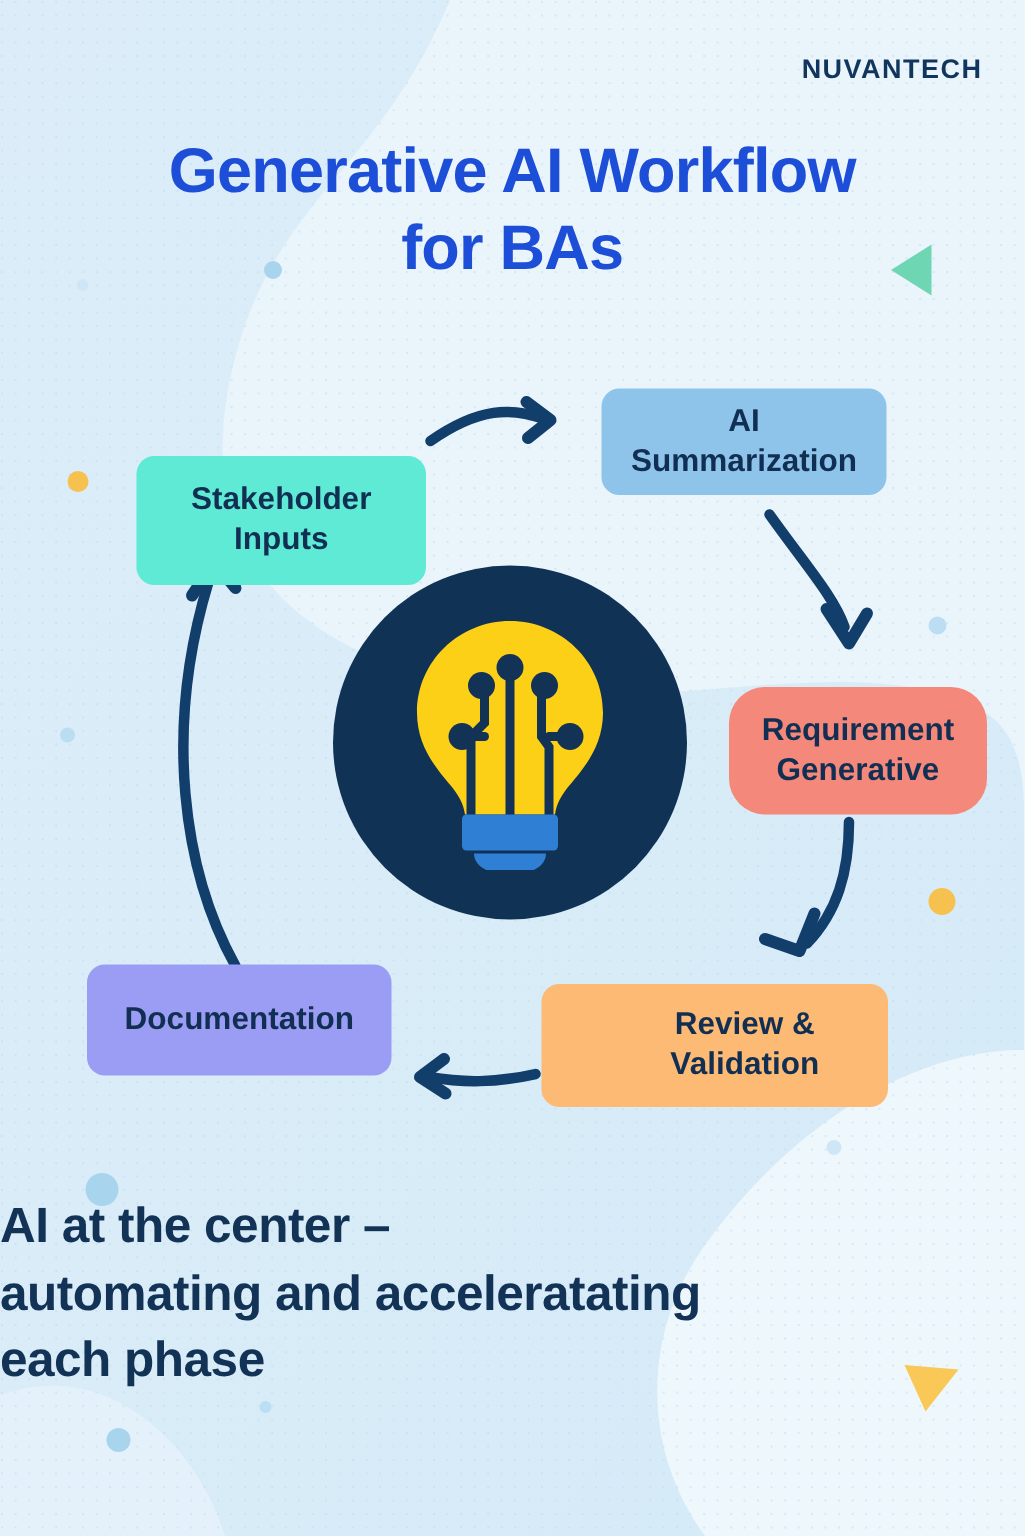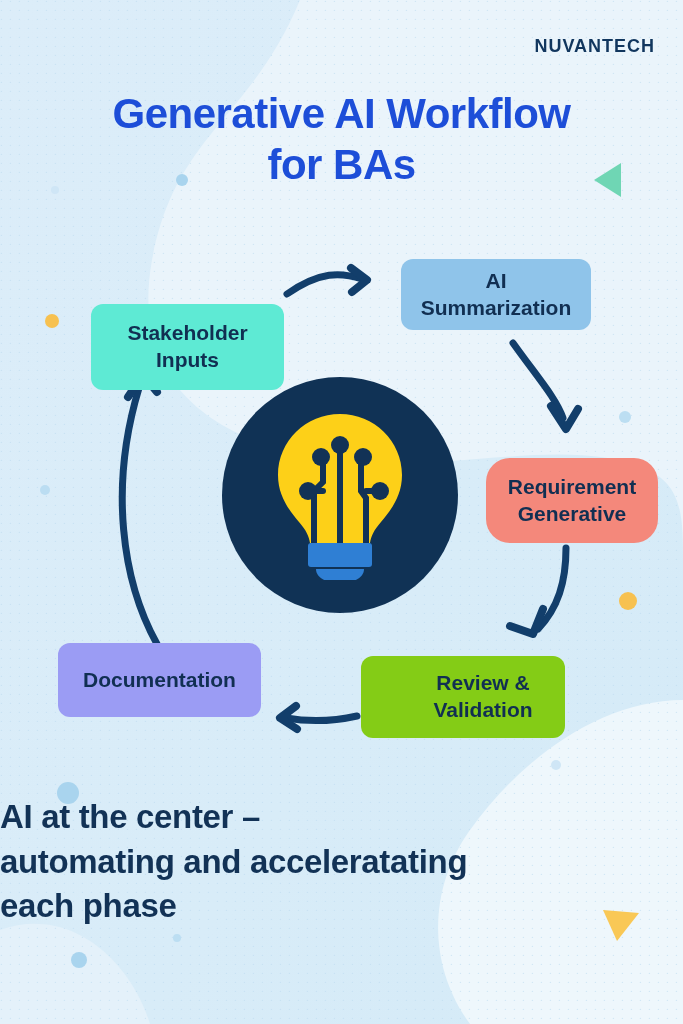--- a/index.html
+++ b/index.html
@@ -68,21 +68,21 @@
     color: #112f52;
     font-size: 21px;
     line-height: 1.28;
     font-weight: bold;
     box-sizing: border-box;
     padding: 4px 8px;
   }
   #node-stakeholder { left: 91px;  top: 260px; width: 193px; height: 86px; background: #5eead4; margin-top: 44px; }
   #node-summarize   { left: 401px; top: 259px; width: 190px; height: 71px; background: #8fc4ea; }
   #node-requirement { left: 486px; top: 458px; width: 172px; height: 85px; background: #f4887b; border-radius: 24px; }
-  #node-review      { left: 361px; top: 656px; width: 204px; height: 82px; background: #84cc16; padding-left: 48px; }
+  #node-review      { left: 361px; top: 656px; width: 231px; height: 82px; background: #fdba74; padding-left: 48px; }
   #node-doc         { left: 58px;  top: 643px; width: 203px; height: 74px; background: #9b9cf4; text-align: right; }
 
   
   .center-circle {
     position: absolute;
     left: 222px;
     top: 377px;
     width: 236px;
     height: 236px;
     border-radius: 50%;

